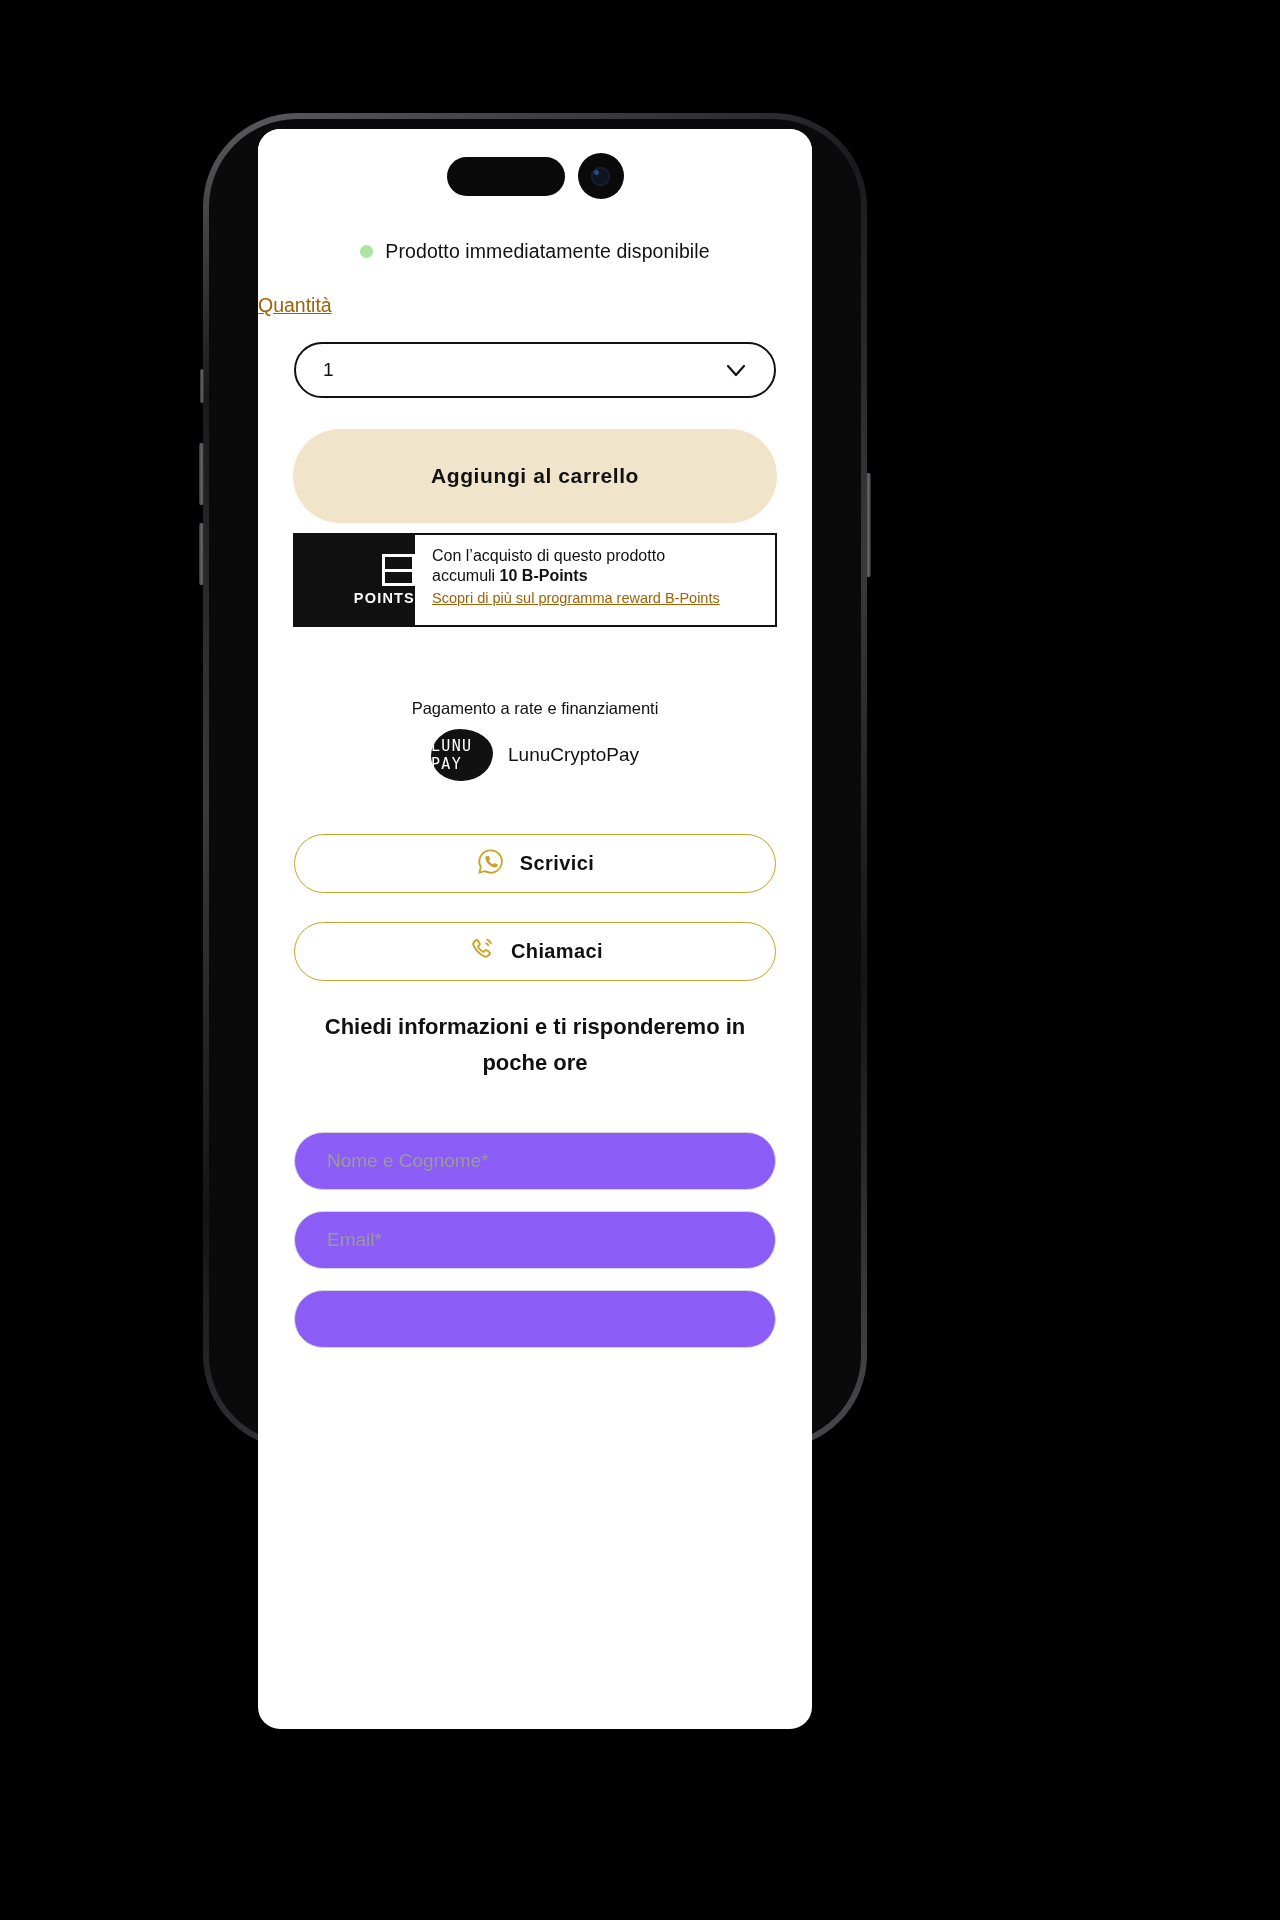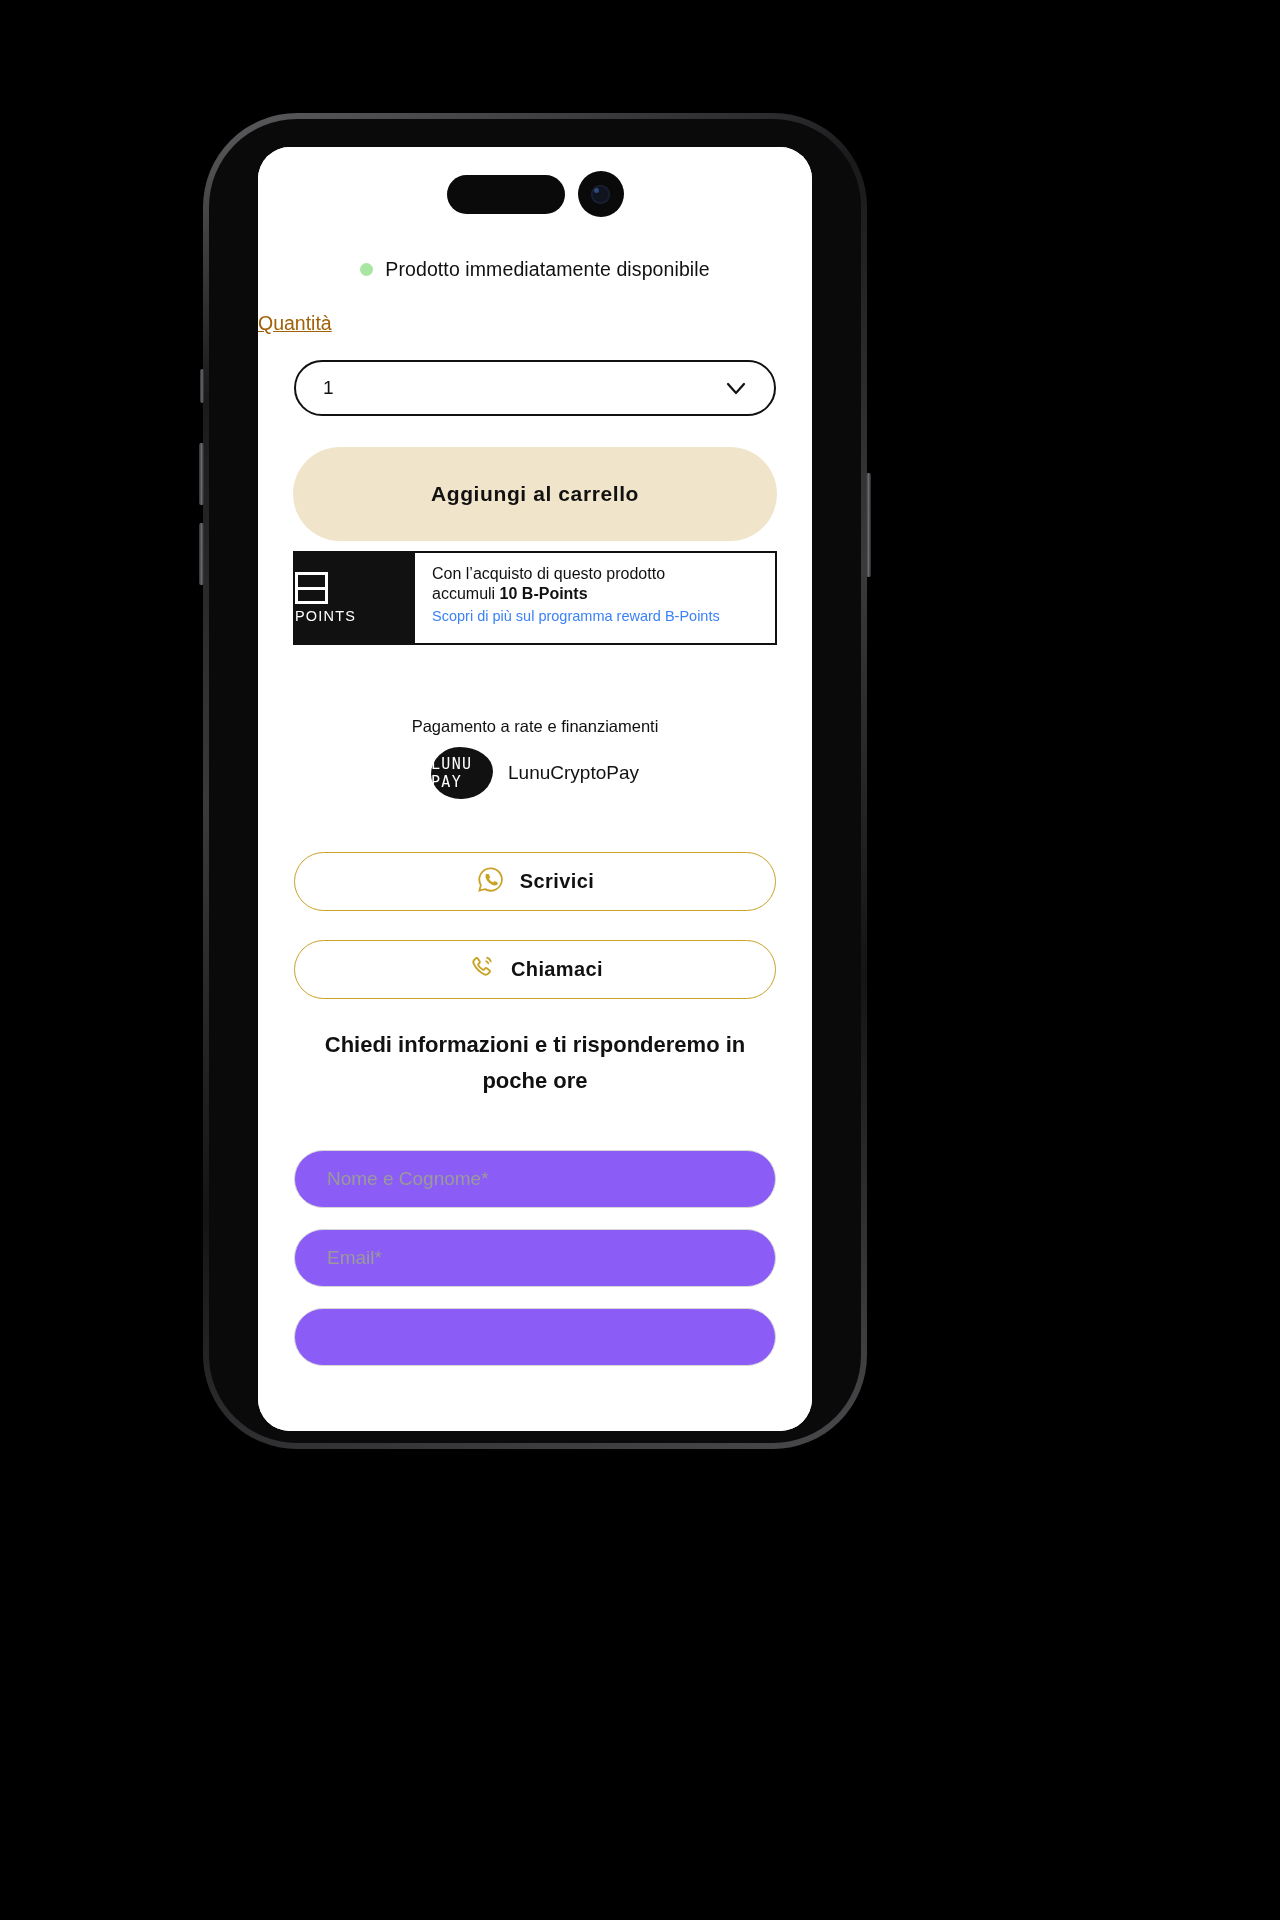--- a/index.html
+++ b/index.html
@@ -35,24 +35,24 @@
     left: 6px;
     top: 6px;
     right: 6px;
     bottom: 6px;
     border-radius: 88px;
     background: #0a0a0b;
   }
   .phone-screen {
     position: absolute;
     left: 55px;
-    top: 34px;
+    top: 16px;
     width: 554px;
-    height: 1284px;
-    border-radius: 32px;
+    height: 1600px;
+    border-radius: 22px;
     background: #ffffff;
     overflow: hidden;
   }
 
   
   .btn-side {
     position: absolute;
     background: linear-gradient(90deg, #2e2e31, #6a6a6d, #242427);
     border-radius: 2px;
   }
@@ -194,23 +194,24 @@
     box-sizing: border-box;
     display: flex;
     background: #fff;
   }
   .bpoints-logo {
     width: 120px;
     background: #111;
     color: #fff;
     display: flex;
     flex-direction: column;
-    align-items: flex-start;
+    align-items: flex-end;
     justify-content: center;
     gap: 4px;
+    font-weight: bold;
   }
   .bpoints-b {
     width: 33px;
     height: 32px;
     position: relative;
   }
   .bpoints-b::before,
   .bpoints-b::after {
     content: "";
     position: absolute;
@@ -253,21 +254,22 @@
   .bpoints-line {
     font-size: 16px;
     line-height: 1.23;
     color: #111;
   }
   .bpoints-line b { font-weight: 700; }
   .bpoints-link {
     display: inline-block;
     margin-top: 5px;
     font-size: 14.5px;
-    color: #3b82f6;
+    color: #a16207;
+    text-decoration: underline;
     cursor: pointer;
   }
 
   .fin-title {
     position: absolute;
     left: 0; right: 0;
     top: 570px;
     text-align: center;
     font-size: 16.5px;
     color: #111;

